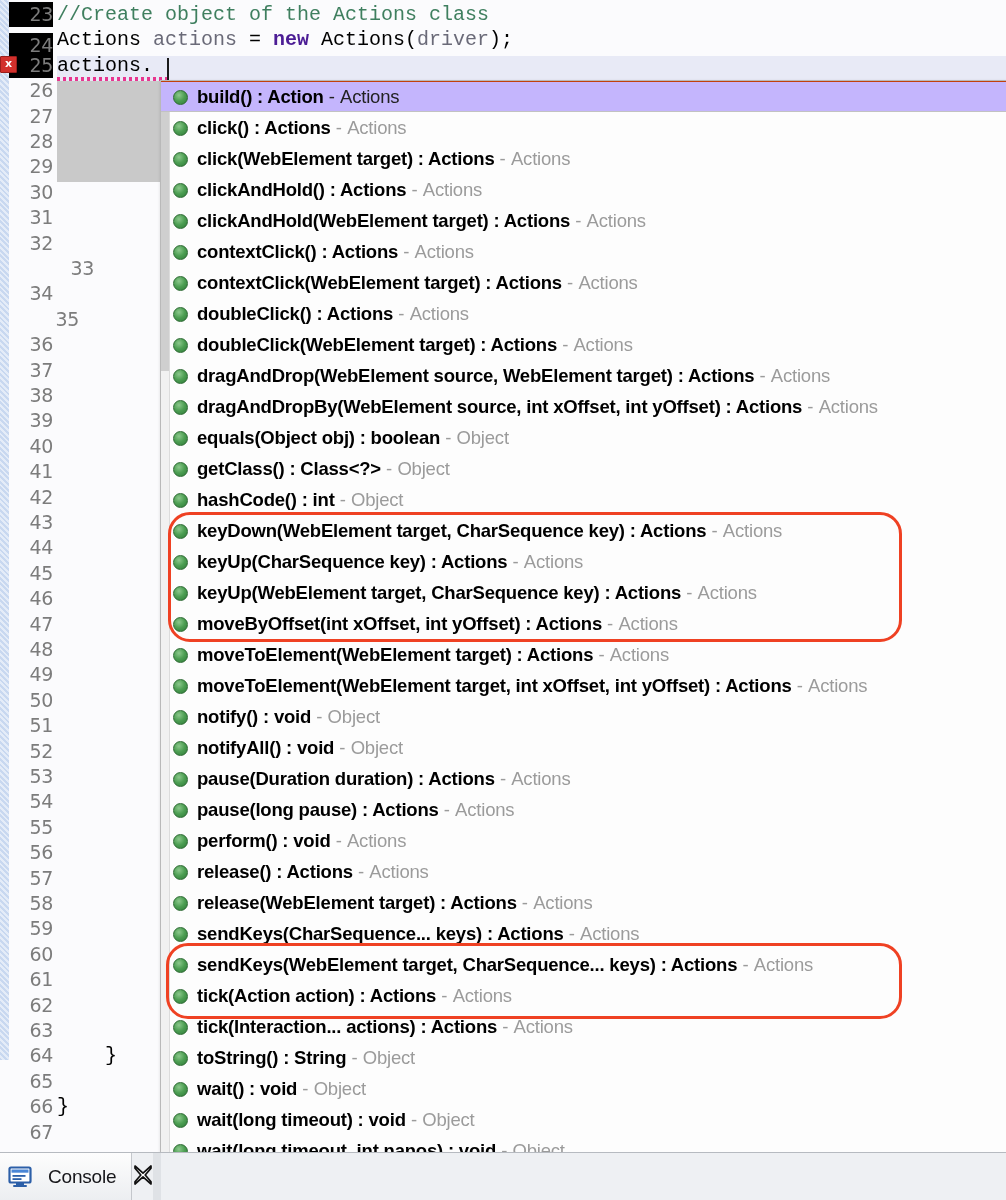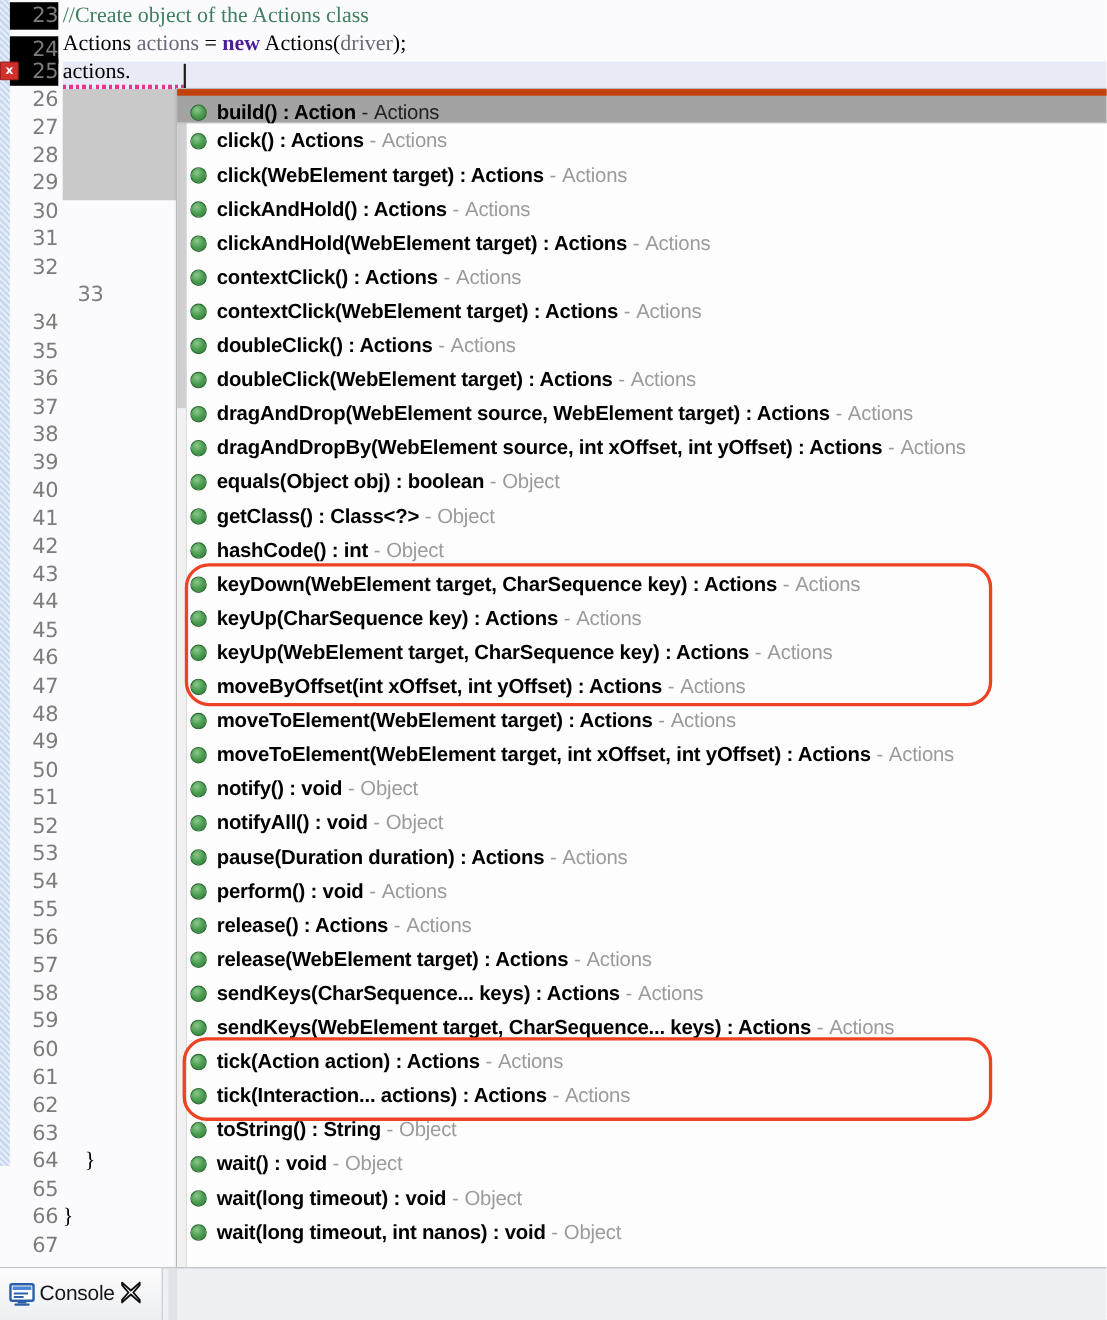--- a/index.html
+++ b/index.html
@@ -74,21 +74,21 @@
     left: 57px; top: 0;
     width: 949px;
     height: 1152px;
   }
   .cline {
     position: absolute;
     left: 0;
     height: 25.4px;
     line-height: 25.4px;
     white-space: pre;
-    font-family: Liberation Serif, serif;
+    font-family: Liberation Mono, monospace;
     font-size: 20px;
     color: #000000;
   }
   .cmt  { color: #3f7f5f; }
   .kw   { color: #4c1d95; font-weight: bold; }
   .var  { color: #6a6a78; }
   
   #curline {
     position: absolute;
     left: 0; top: 56px;
@@ -147,22 +147,22 @@
     height: 31px;
     line-height: 31px;
     padding-left: 12px;
     white-space: nowrap;
     font-family: "Liberation Sans", sans-serif;
     font-size: 18.5px;
     color: #000000;
     box-sizing: border-box;
   }
   .row.selected {
-    background: #a3a3a3;
-    border-top: 6px solid #c2410c;
+    background: #c4b5fd;
+    border-top: 1px solid #c2410c;
     border-bottom: 1px solid #c2c2c2;
     line-height: 29px;
   }
   .mi {
     display: inline-block;
     width: 15px; height: 15px;
     border-radius: 50%;
     background: radial-gradient(circle at 38% 32%, #8cc88c 0%, #4c9e52 48%, #2f7a38 100%);
     border: 1px solid #2d6b33;
     vertical-align: -2px;
@@ -190,26 +190,26 @@
   #bottom {
     position: absolute;
     left: 0; top: 1152px;
     width: 1006px; height: 48px;
     background: #eef0f3;
     border-top: 1px solid #b6bac0;
   }
   #console-tab {
     position: absolute;
     left: 0px; top: 0px;
-    width: 148px; height: 47px;
+    width: 132px; height: 47px;
     background: linear-gradient(to bottom, #fdfdfd 0%, #eceef1 100%);
     border-right: 1px solid #c4c7cc;
     display: flex;
     align-items: center;
-    gap: 4px;
+    gap: 16px;
     padding-left: 8px;
     box-sizing: border-box;
   }
   #console-tab-spacer {
     position: absolute;
     left: 153px; top: 0px;
     width: 8px; height: 47px;
     background: #dfe2e6;
   }
   .console-label {
@@ -238,21 +238,21 @@
       <div class="ln sel" style="top: 52.8px;">25</div>
       <div class="ln" style="top: 78.2px;">26</div>
       <div class="ln" style="top: 103.6px;">27</div>
       <div class="ln" style="top: 129px;">28</div>
       <div class="ln" style="top: 154.4px;">29</div>
       <div class="ln" style="top: 179.8px;">30</div>
       <div class="ln" style="top: 205.2px;">31</div>
       <div class="ln" style="top: 230.6px;">32</div>
       <div class="ln" style="top: 256px; margin-left: 41px;">33</div>
       <div class="ln" style="top: 281.4px;">34</div>
-      <div class="ln" style="top: 306.8px;">35</div>
+      <div class="ln" style="top: 306.8px; padding-left: 26px;">35</div>
       <div class="ln" style="top: 332.2px;">36</div>
       <div class="ln" style="top: 357.6px;">37</div>
       <div class="ln" style="top: 383px;">38</div>
       <div class="ln" style="top: 408.4px;">39</div>
       <div class="ln" style="top: 433.8px;">40</div>
       <div class="ln" style="top: 459.2px;">41</div>
       <div class="ln" style="top: 484.6px;">42</div>
       <div class="ln" style="top: 510px;">43</div>
       <div class="ln" style="top: 535.4px;">44</div>
       <div class="ln" style="top: 560.8px;">45</div>
@@ -316,20 +316,21 @@
       <div class="row"><span class="mi"></span><span class="sig">hashCode() : int</span><span class="dash"> - </span><span class="owner">Object</span></div>
       <div class="row"><span class="mi"></span><span class="sig">keyDown(WebElement target, CharSequence key) : Actions</span><span class="dash"> - </span><span class="owner">Actions</span></div>
       <div class="row"><span class="mi"></span><span class="sig">keyUp(CharSequence key) : Actions</span><span class="dash"> - </span><span class="owner">Actions</span></div>
       <div class="row"><span class="mi"></span><span class="sig">keyUp(WebElement target, CharSequence key) : Actions</span><span class="dash"> - </span><span class="owner">Actions</span></div>
       <div class="row"><span class="mi"></span><span class="sig">moveByOffset(int xOffset, int yOffset) : Actions</span><span class="dash"> - </span><span class="owner">Actions</span></div>
       <div class="row"><span class="mi"></span><span class="sig">moveToElement(WebElement target) : Actions</span><span class="dash"> - </span><span class="owner">Actions</span></div>
       <div class="row"><span class="mi"></span><span class="sig">moveToElement(WebElement target, int xOffset, int yOffset) : Actions</span><span class="dash"> - </span><span class="owner">Actions</span></div>
       <div class="row"><span class="mi"></span><span class="sig">notify() : void</span><span class="dash"> - </span><span class="owner">Object</span></div>
       <div class="row"><span class="mi"></span><span class="sig">notifyAll() : void</span><span class="dash"> - </span><span class="owner">Object</span></div>
       <div class="row"><span class="mi"></span><span class="sig">pause(Duration duration) : Actions</span><span class="dash"> - </span><span class="owner">Actions</span></div>
+      <div class="row"><span class="mi"></span><span class="sig">pause(long pause) : Actions</span><span class="dash"> - </span><span class="owner">Actions</span></div>
       <div class="row"><span class="mi"></span><span class="sig">perform() : void</span><span class="dash"> - </span><span class="owner">Actions</span></div>
       <div class="row"><span class="mi"></span><span class="sig">release() : Actions</span><span class="dash"> - </span><span class="owner">Actions</span></div>
       <div class="row"><span class="mi"></span><span class="sig">release(WebElement target) : Actions</span><span class="dash"> - </span><span class="owner">Actions</span></div>
       <div class="row"><span class="mi"></span><span class="sig">sendKeys(CharSequence... keys) : Actions</span><span class="dash"> - </span><span class="owner">Actions</span></div>
       <div class="row"><span class="mi"></span><span class="sig">sendKeys(WebElement target, CharSequence... keys) : Actions</span><span class="dash"> - </span><span class="owner">Actions</span></div>
       <div class="row"><span class="mi"></span><span class="sig">tick(Action action) : Actions</span><span class="dash"> - </span><span class="owner">Actions</span></div>
       <div class="row"><span class="mi"></span><span class="sig">tick(Interaction... actions) : Actions</span><span class="dash"> - </span><span class="owner">Actions</span></div>
       <div class="row"><span class="mi"></span><span class="sig">toString() : String</span><span class="dash"> - </span><span class="owner">Object</span></div>
       <div class="row"><span class="mi"></span><span class="sig">wait() : void</span><span class="dash"> - </span><span class="owner">Object</span></div>
       <div class="row"><span class="mi"></span><span class="sig">wait(long timeout) : void</span><span class="dash"> - </span><span class="owner">Object</span></div>

